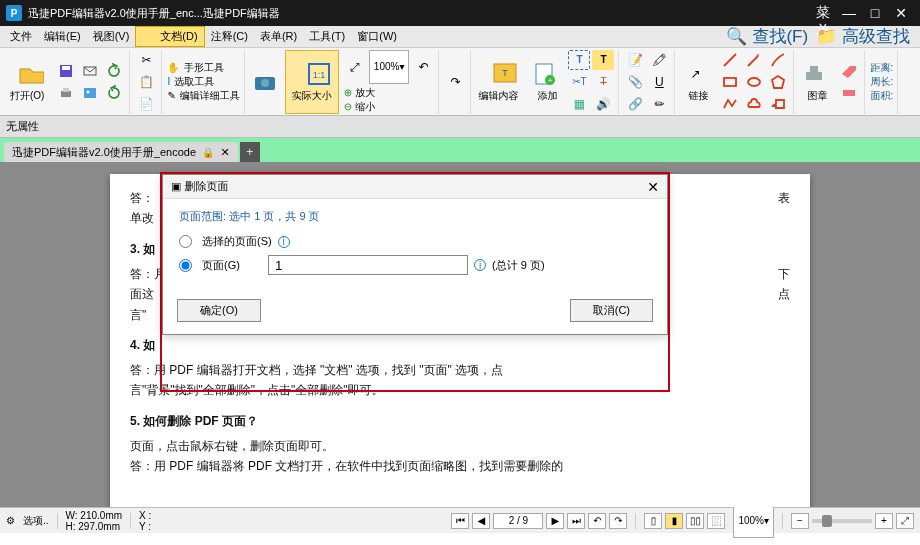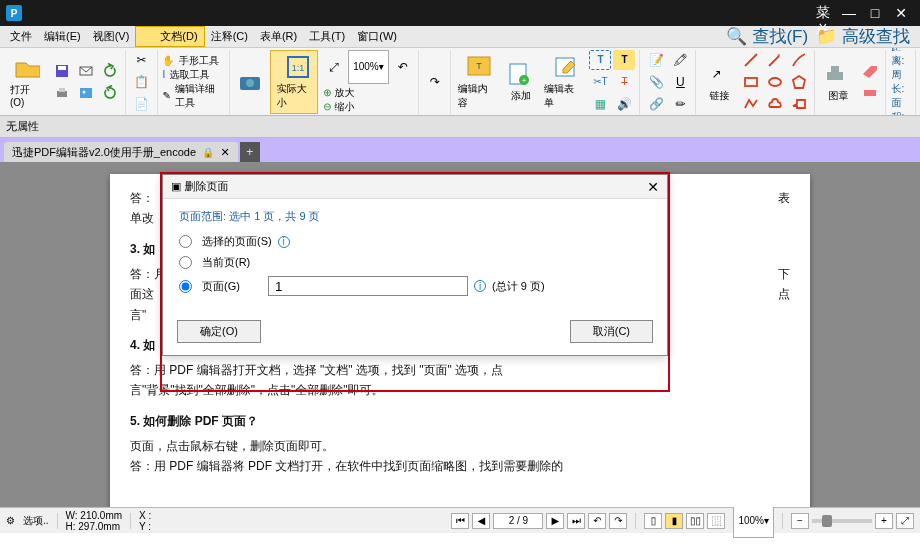--- a/index.html
+++ b/index.html
@@ -18,21 +18,21 @@
   .tool-group { display: flex; flex-direction: column; align-items:center; padding: 0 4px; height: 64px; justify-content: center; border-right:1px solid #ddd;}
   .tool-grid { display: grid; grid-template-columns: repeat(3, 22px); grid-auto-rows:20px; gap: 2px; }
   .tool-grid2 { display: grid; grid-template-columns: repeat(2, 22px); grid-auto-rows:20px; gap:2px; }
   .tool-btn { width: 22px; height: 20px; display: flex; align-items: center; justify-content: center; cursor: pointer; border-radius:2px;}
   .big-btn { display:flex; flex-direction:column; align-items:flex-end; justify-content:center; padding:2px 6px; cursor:pointer; height:64px;}
   .big-btn .ico { width:26px; height:26px; display:flex; align-items:center; justify-content:center;}
   .big-btn .lbl { font-size:10px; margin-top:2px;}
   .highlight { background:#ffe8a0; border:1px solid #e0b030; }
   .zoom-combo { height:18px; border:1px solid #aaa; background:#fff; padding:16px 4px; font-size:10px; display:flex; align-items:center;}
   .panel-bar { height: 22px; background: #e1e1e1; border-bottom:1px solid #bbb; padding:0 6px; display:flex; align-items:center; font-size:11px;}
-  .tab-bar { height: 24px; background: #c4b5fd; display:flex; align-items:flex-end; padding: 0 4px;}
+  .tab-bar { height: 24px; background: #86efac; display:flex; align-items:flex-end; padding: 0 4px;}
   .tab { background:#d9d9d9; height:20px; padding:0 8px; font-size:11px; display:flex; align-items:center; gap:6px; border-radius:3px 3px 0 0; margin-right:2px;}
   .tab .lock{color:#e09000;font-size:10px;}
   .tab .close{cursor:pointer;}
   .tab-add { width:20px;height:20px;background:#555;color:#ddd;display:flex;align-items:center;justify-content:center;cursor:pointer;}
   .workspace { height: 345px; background:#8a8a8a; display:flex; position:relative; overflow:hidden;}
   .page { background:#fff; margin: 12px auto; width: 700px; height: 340px; box-shadow:0 2px 6px rgba(0,0,0,0.4); padding: 14px 20px; font-size:12px; color:#111; position:relative;}
   .page h5 { font-size:12px; font-weight:bold; margin:12px 0 6px;}
   .page p { line-height: 1.7; }
   .dialog-border { position:absolute; left: 160px; top: 10px; width: 510px; height: 220px; border: 2px solid #c40012; pointer-events:none;}
   .dialog { position:absolute; left: 162px; top: 12px; width: 506px; background:#fff; border:1px solid #888; box-shadow:0 2px 10px rgba(0,0,0,0.2);}
@@ -57,20 +57,21 @@
   .slider{width:60px;height:4px;background:#ccc;position:relative;}
   .slider .thumb{position:absolute;left:10px;top:-4px;width:10px;height:12px;background:#888;border-radius:2px;}
   svg{display:block;}
   .red-shape{stroke:#d84020;fill:none;stroke-width:1.8;}
 </style>
 </head>
 <body>
 
 <div class="titlebar">
   <div class="logo">P</div>
+  <div class="title">迅捷PDF编辑器v2.0使用手册_enc...迅捷PDF编辑器</div>
   <div class="spacer"></div>
   <div class="win-icon">三 菜单</div>
   <div class="win-icon">—</div>
   <div class="win-icon">□</div>
   <div class="win-icon">✕</div>
 </div>
 
 <div class="menubar">
   <span class="menu-item">文件</span>
   <span class="menu-item">编辑(E)</span>
@@ -194,29 +195,20 @@
   </div>
   <div class="big-btn">
     <div class="ico">
         <svg width="24" height="24">
           <rect x="4" y="2" width="16" height="20" fill="#fff" stroke="#3a8ac8"></rect>
           <circle cx="18" cy="18" r="5" fill="#3dbb3d"></circle>
           <text x="18" y="21" text-anchor="middle" font-size="8" fill="#fff">+</text>
         </svg>
       </div>
     <div class="lbl">添加</div>
-  </div>
-  <div class="big-btn">
-    <div class="ico">
-        <svg width="24" height="24">
-          <rect x="3" y="3" width="18" height="18" fill="#fff" stroke="#3a8ac8"></rect>
-          <path d="M18 6 l4 4 -8 8 -4 0 0 -4 z" fill="#f5c542" stroke="#c89020"></path>
-        </svg>
-      </div>
-    <div class="lbl">编辑表单</div>
   </div>
   <div class="tool-group">
       <div class="tool-grid2">
     <div class="tool-btn" style="color:#2a70c0;font-weight:bold;border:1px dashed #2a70c0;font-size:10px;">T</div>
     <div class="tool-btn" style="background:#ffe27a;font-size:10px;font-weight:bold;">T</div>
     <div class="tool-btn" style="color:#2a70c0;font-size:10px;">✂T</div>
     <div class="tool-btn" style="color:#d84020;font-size:10px;text-decoration:line-through;">T</div>
     <div class="tool-btn" style="color:#3a8;">▦</div>
     <div class="tool-btn" style="color:#2a70c0;">🔊</div>
   </div>
@@ -360,24 +352,20 @@
       <span class="dlg-close">✕</span>
     </div>
     <div class="dlg-body">
       <div class="rangelabel">页面范围: 选中 1 页，共 9 页</div>
       <div class="row">
         <input type="radio" name="pr" style="">
         <span>选择的页面(S)</span> 
           <span class="info">i</span>
       </div>
       <div class="row">
-        <input type="radio" name="pr" style="">
-        <span>当前页(R)</span>
-      </div>
-      <div class="row">
         <input type="radio" name="pr" checked="" style="">
         <span class="txt">页面(G)</span>
         <input class="pageinput" value="1" style="">
         <span class="info">i</span>
         <span>(总计 9 页)</span>
       </div>
     </div>
     <div class="dlg-foot">
       <button class="dlg-btn">确定(O)</button>
       <button class="dlg-btn">取消(C)</button>

